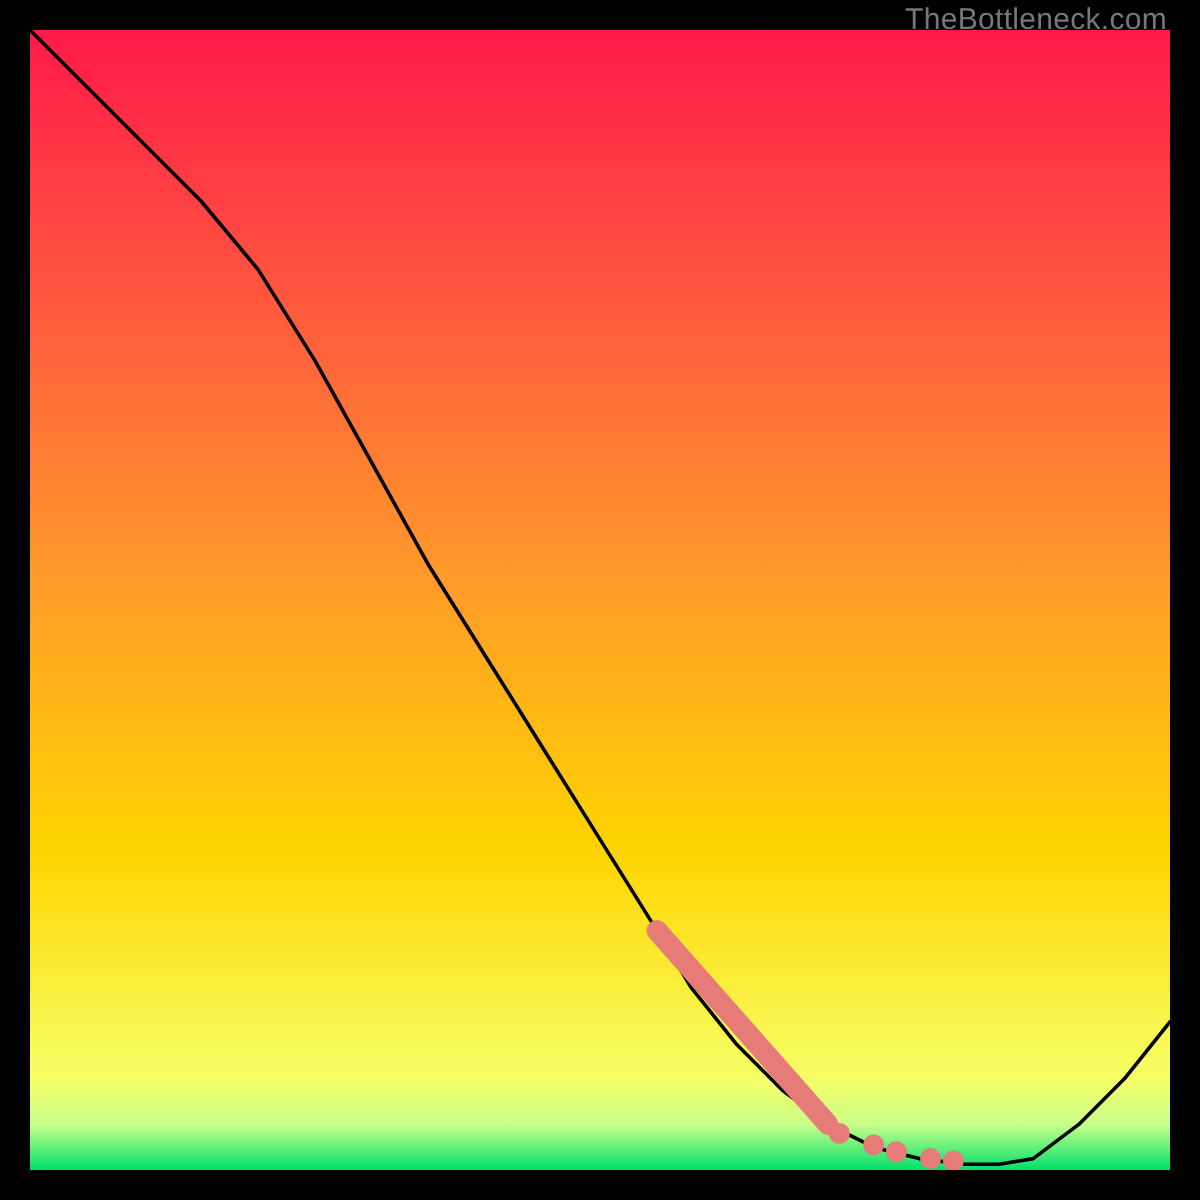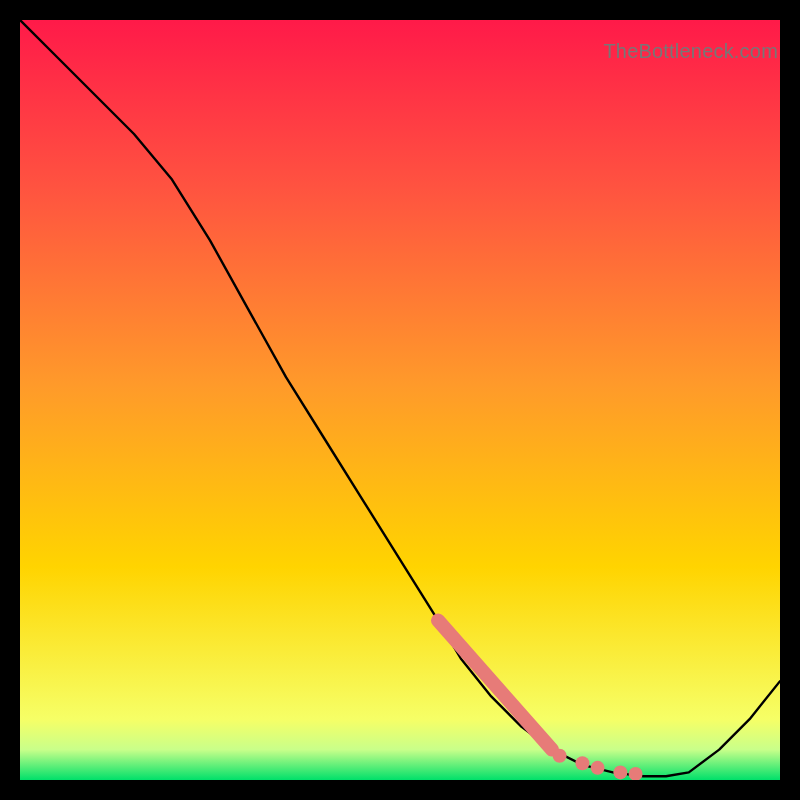--- a/index.html
+++ b/index.html
@@ -27,21 +27,20 @@
     height: 760px;
   }
   .watermark {
     position: absolute;
     top: 2px;
     right: 22px;
     color: #777;
     font-size: 20px;
     letter-spacing: 0.2px;
     font-weight: 500;
-    margin-top: 38px;
   }
 </style>
 </head>
 <body>
 
 <div class="frame">
   <svg class="plot" viewBox="0 0 760 760" preserveAspectRatio="none">
     <defs>
       <linearGradient id="bg-grad" x1="0" y1="0" x2="0" y2="1">
         <stop id="g-top" offset="0%" stop-color="#ff1a49"></stop>

